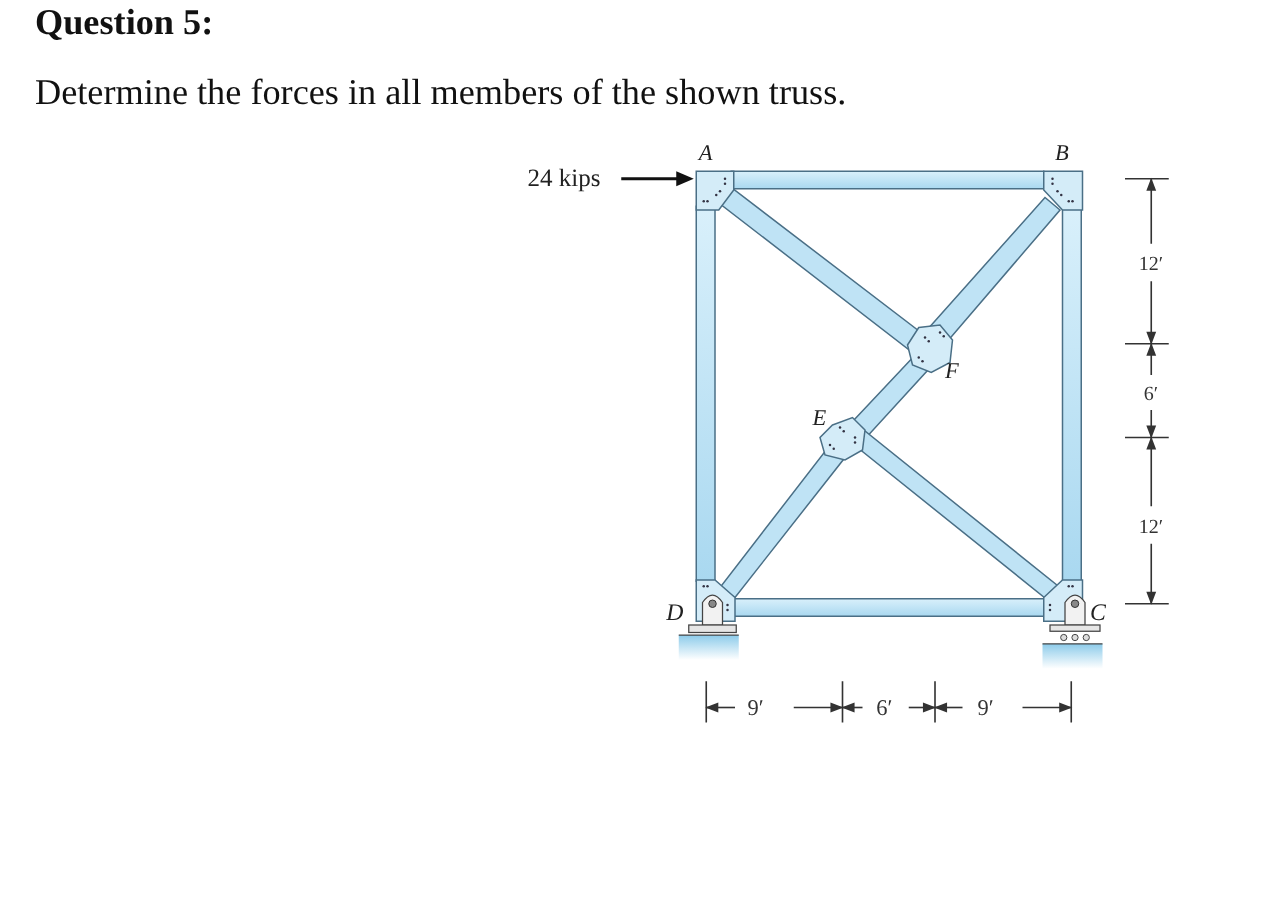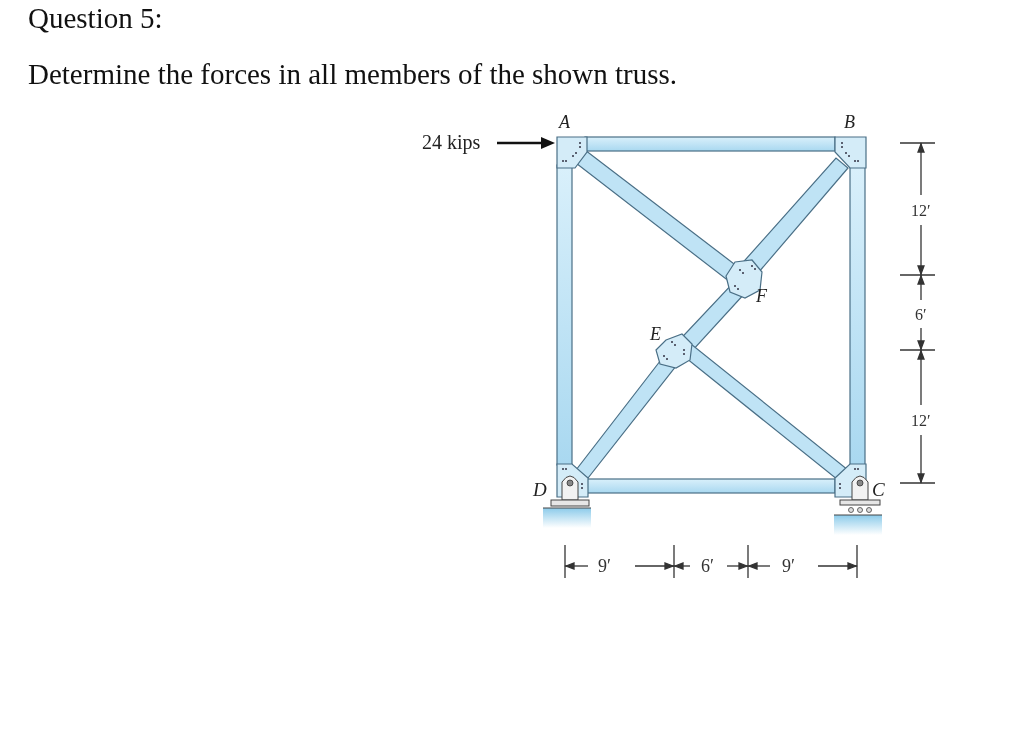--- a/index.html
+++ b/index.html
@@ -1,18 +1,18 @@
 <!DOCTYPE html>
 <html><head>
   <meta charset="utf-8">
   <style>
     html, body { margin: 0; padding: 0; background: #ffffff; }
     body { width: 1023px; height: 734px; position: relative; overflow: hidden;
            font-family: "Liberation Serif", serif; color: #111; }
-    .q-title { position: absolute; left: 28px; top: 2px; font-size: 29px; font-weight: normal; }
+    .q-title { position: absolute; left: 28px; top: 2px; font-size: 29px; font-weight: bold; }
     .q-text { position: absolute; left: 28px; top: 58px; font-size: 29px; text-align: center; }
     svg { position: absolute; left: 0; top: 0; }
     .lbl { font-family: "Liberation Serif", serif; font-style: italic; font-size: 18px; fill: #222; }
     .dim { font-family: "Liberation Serif", serif; font-size: 16px; fill: #333; }
     .load { font-family: "Liberation Serif", serif; font-size: 20px; fill: #222; }
   </style>
 </head>
 <body>
 
 <div class="q-title">Question 5:</div>

